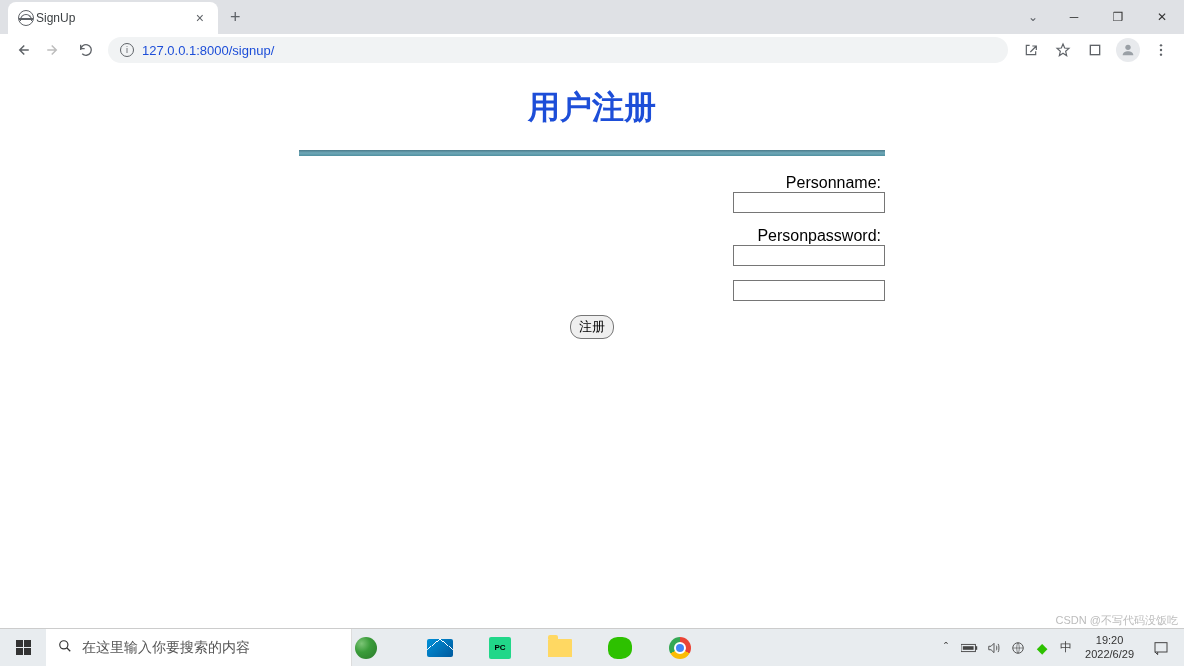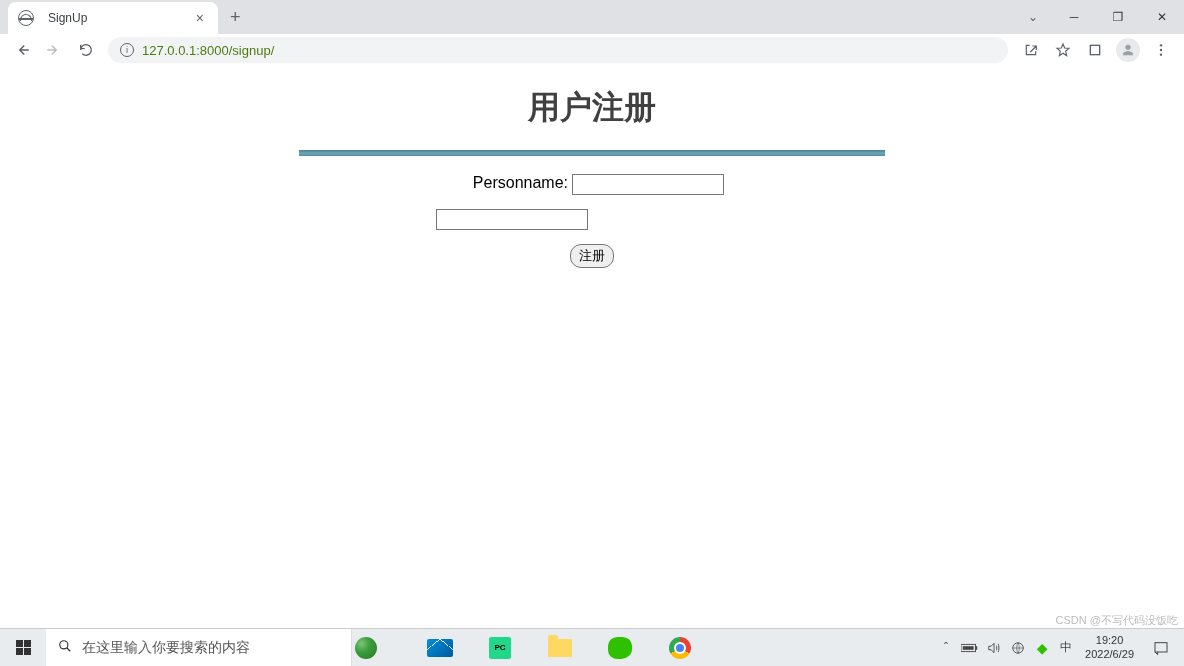--- a/index.html
+++ b/index.html
@@ -1,47 +1,47 @@
 <!DOCTYPE html>
 <html><head>
   <meta charset="utf-8">
   <style>
     * { margin: 0; padding: 0; box-sizing: border-box; }
     body { font-family: Arial, "Microsoft YaHei", sans-serif; background: #fff; width: 1184px; height: 666px; overflow: hidden; position: relative; }
     
     
     .browser-chrome { background: #dfe1e5; height: 66px; border-bottom: 1px solid #d0d0d0; }
     .tab-bar { display: flex; align-items: center; height: 34px; padding-left: 8px; }
-    .tab { display: flex; align-items: center; background: #fff; height: 32px; padding: 0 10px; border-radius: 8px 8px 0 0; width: 210px; gap: 14px; margin-top: 2px; }
+    .tab { display: flex; align-items: center; background: #fff; height: 32px; padding: 0 10px; border-radius: 8px 8px 0 0; width: 210px; gap: 2px; margin-top: 2px; }
     .tab-favicon { width: 16px; height: 16px; border: 1.5px solid #5f6368; border-radius: 50%; display: flex; align-items: center; justify-content: center; position: relative; }
     .tab-favicon::before { content: ""; position: absolute; width: 10px; height: 6px; border: 1.5px solid #5f6368; border-bottom: none; border-radius: 10px 10px 0 0; top: 3px; }
     .tab-favicon::after { content: ""; position: absolute; width: 14px; height: 1.5px; background: #5f6368; top: 7px; }
     .tab-title { flex: 1; font-size: 12px; color: #3c4043; }
     .tab-close { font-size: 14px; color: #5f6368; cursor: pointer; padding: 0 4px; }
     .new-tab { font-size: 18px; color: #5f6368; padding: 0 12px; cursor: pointer; }
     .window-controls { position: absolute; top: 0; right: 0; display: flex; align-items: center; height: 34px; }
     .chevron-down { padding: 0 14px; color: #5f6368; font-size: 12px; }
     .wc-btn { width: 44px; height: 30px; display: flex; align-items: center; justify-content: center; color: #333; font-size: 12px; cursor: pointer; }
     
     .address-bar { display: flex; align-items: center; height: 32px; background: #fff; padding: 0 8px; gap: 4px; }
     .nav-btn { width: 28px; height: 28px; display: flex; align-items: center; justify-content: center; color: #5f6368; cursor: pointer; border-radius: 50%; }
     .nav-btn.disabled { color: #bdbdbd; }
     .url-bar { flex: 1; display: flex; align-items: center; background: #f1f3f4; border-radius: 14px; height: 26px; padding: 0 12px; margin: 0 4px; gap: 8px; }
     .info-icon { width: 14px; height: 14px; border: 1px solid #5f6368; border-radius: 50%; display: flex; align-items: center; justify-content: center; font-size: 9px; color: #5f6368; }
-    .url-text { font-size: 13px; color: #4d7c0f; text-align: center; }
+    .url-text { font-size: 13px; color: #1d4ed8; text-align: center; }
     .ab-right { display: flex; align-items: center; gap: 2px; }
     .ab-icon { width: 30px; height: 28px; display: flex; align-items: center; justify-content: center; color: #5f6368; cursor: pointer; }
     .profile-icon { width: 24px; height: 24px; background: #e8eaed; border-radius: 50%; display: flex; align-items: center; justify-content: center; margin: 0 4px; }
     
     
     .page-content { padding-top: 20px; }
     .form-container { width: 586px; margin: 0 auto; text-align: center; }
-    .page-title { font-size: 32px; font-weight: bold; color: #404040; margin-bottom: 20px; }
+    .page-title { font-size: 32px; font-weight: bold; color: #1d4ed8; margin-bottom: 20px; }
     .divider { height: 6px; background: linear-gradient(to bottom, #4a7a8a 0%, #6fa8b8 50%, #5090a0 100%); margin-bottom: 18px; }
-    .form-row { display: flex; align-items: flex-start; justify-content: center; margin-bottom: 14px; }
+    .form-row { display: flex; align-items: flex-end; justify-content: center; margin-bottom: 14px; flex-direction: column; }
     .form-label { width: 272px; text-align: right; font-size: 16px; color: #000; padding-right: 4px; }
     .form-input { width: 152px; height: 21px; border: 1px solid #767676; padding: 1px 4px; font-size: 13px; }
     .form-right-spacer { width: 160px; }
     .submit-btn { display: inline-block; padding: 2px 8px; border: 1px solid #767676; background: #efefef; font-size: 13px; cursor: pointer; font-family: inherit; border-radius: 11px; }
     
     
     .taskbar { position: absolute; bottom: 0; left: 0; right: 0; height: 38px; background: #e8ecef; border-top: 1px solid #ccc; display: flex; align-items: center; }
     .start-btn { width: 46px; height: 38px; display: flex; align-items: center; justify-content: center; cursor: pointer; }
     .win-logo { display: grid; grid-template-columns: 7px 7px; grid-template-rows: 7px 7px; gap: 1px; }
     .win-logo span { background: #333; }
@@ -140,20 +140,25 @@
   <div class="form-container">
     <h1 class="page-title">用户注册</h1>
     <div class="divider"></div>
     
     <div class="form-row">
       <label class="form-label">Personname:</label>
       <input class="form-input" type="text" style="">
       <div class="form-right-spacer"></div>
     </div>
     <div class="form-row">
+      <label class="form-label">Personpassword:</label>
+      <input class="form-input" type="text" style="">
+      <div class="form-right-spacer"></div>
+    </div>
+    <div class="form-row">
       <input class="form-input" type="text" style="">
       <div class="form-right-spacer"></div>
     </div>
     
     <button class="submit-btn">注册</button>
   </div>
 </div>
 
 <div class="watermark">CSDN @不写代码没饭吃</div>
 

